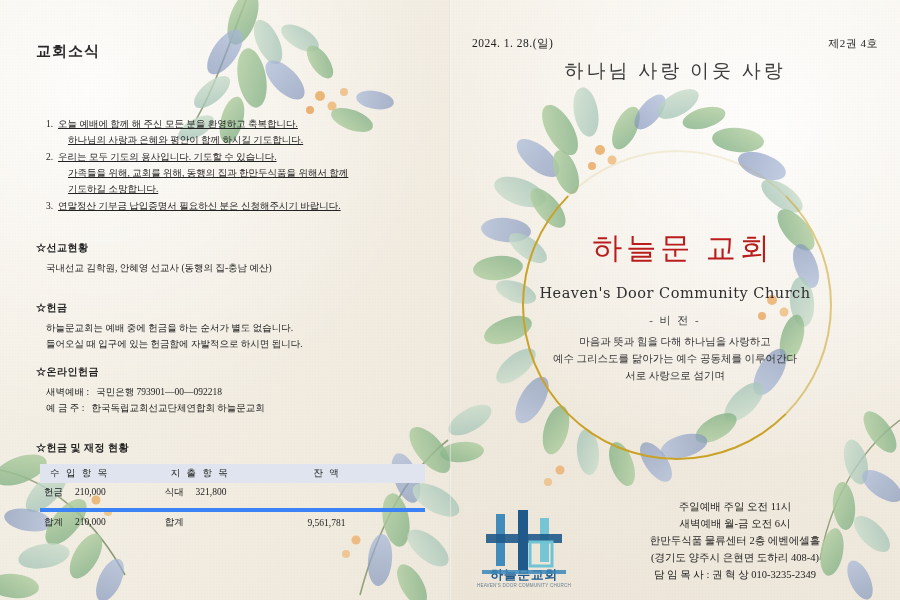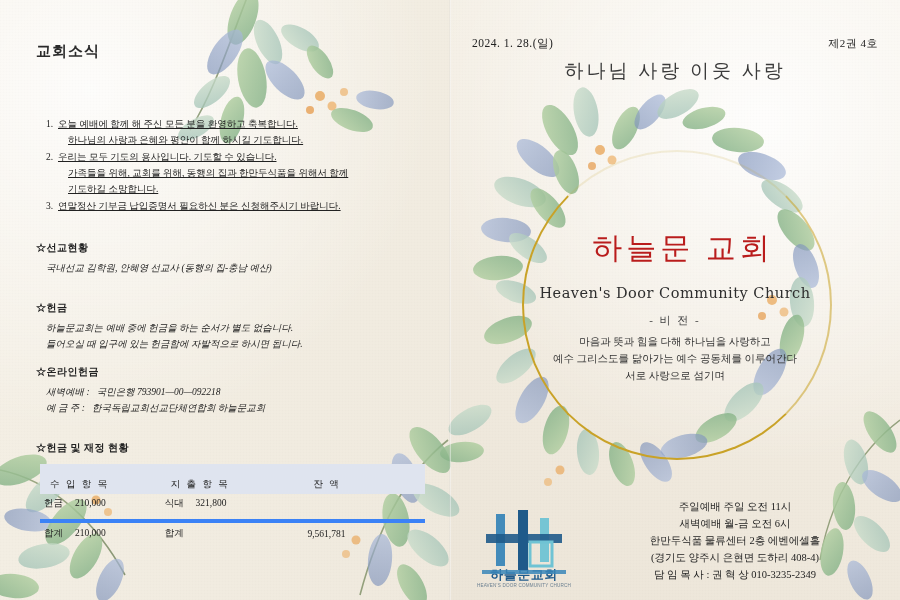--- a/index.html
+++ b/index.html
@@ -123,42 +123,41 @@
   }
   .section .head {
     font-weight: bold;
     font-size: 10px;
     margin-bottom: 4px;
     letter-spacing: .5px;
   }
   .section .body div {
     padding-left: 10px;
     white-space: nowrap;
-    font-style: italic;
   }
 
   .sec-mission { top: 228px; }
   .sec-offering { top: 288px; }
   .sec-online { top: 352px; }
   .sec-finance { top: 428px; }
 
   .fin-table {
     position: absolute;
     left: 40px;
     top: 452px;
     width: 385px;
     font-size: 9.5px;
     color: #222;
     border-collapse: collapse;
   }
   .fin-table th {
     background: #dfe4ef;
     font-weight: normal;
     text-align: left;
-    padding: 14px 2px 3px 10px;
+    padding: 3px 2px 3px 10px;
     font-size: 9.5px;
     letter-spacing: 2px;
   }
   .fin-table td {
     padding: 3px 2px 3px 4px;
     font-size: 9.5px;
   }
   .fin-table td.num {
     text-align: left;
   }

